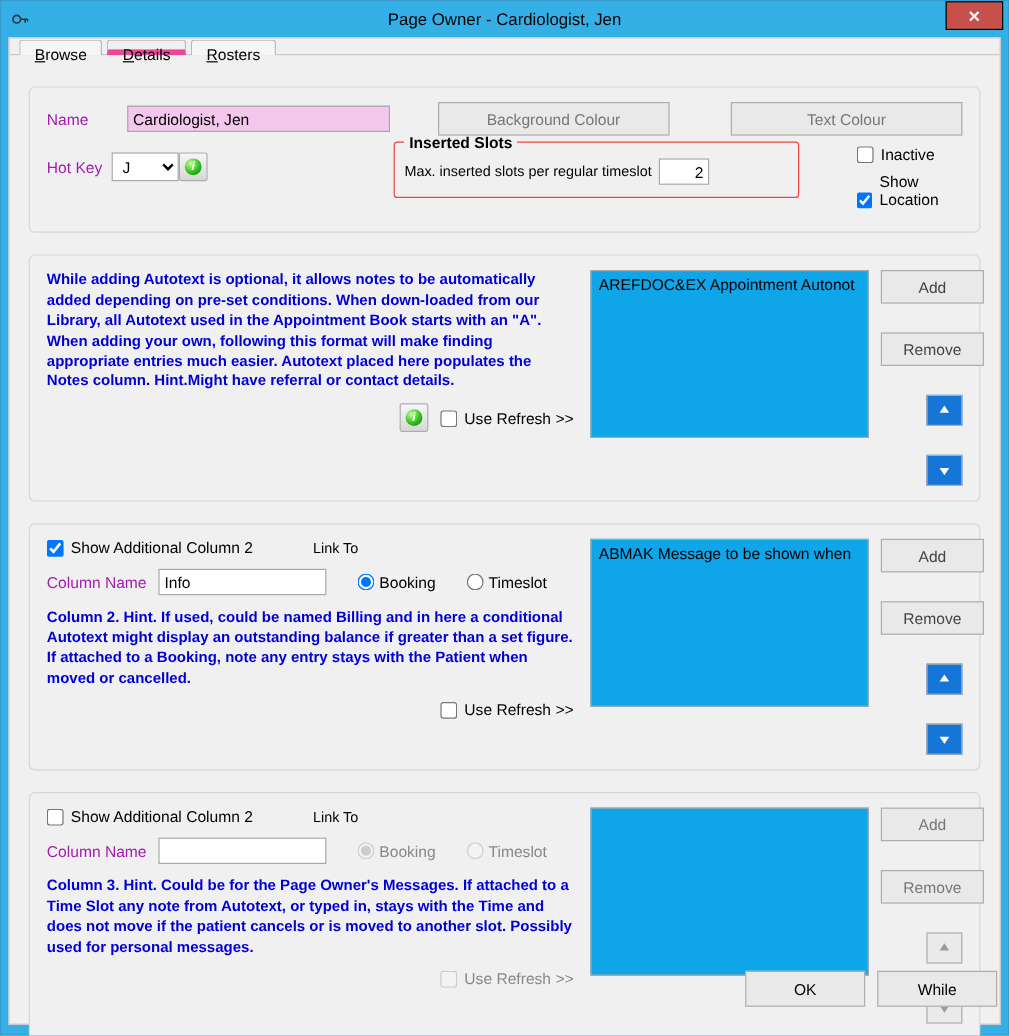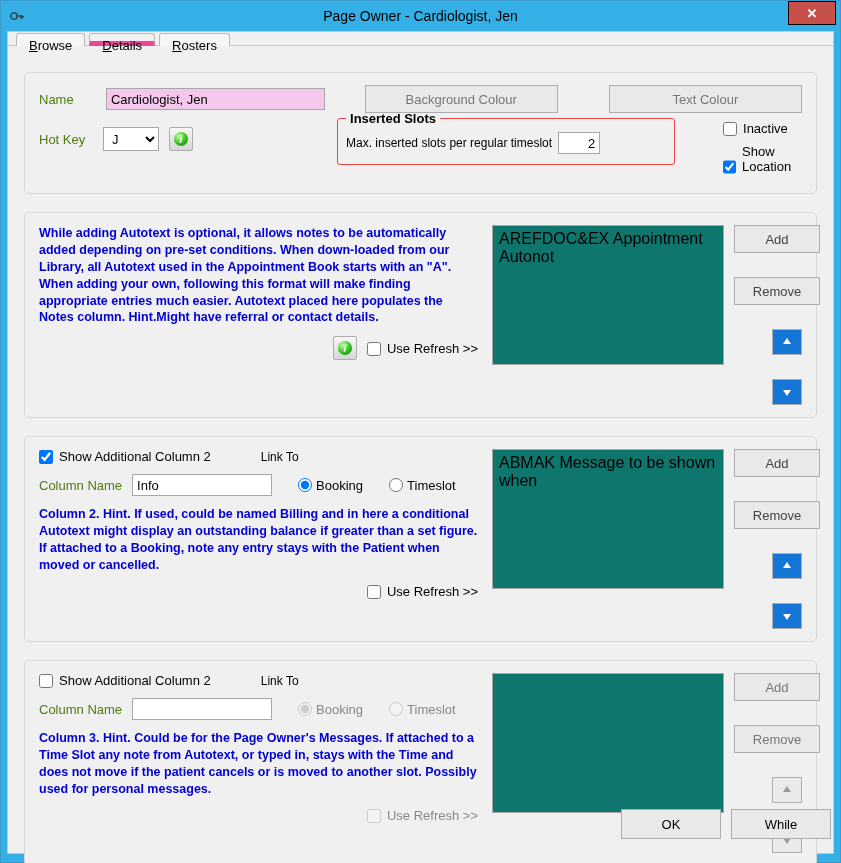--- a/index.html
+++ b/index.html
@@ -9,35 +9,35 @@
   .titlebar .title{position:absolute;left:0;right:0;text-align:center;font-size:14px;color:#000}
   .close-btn{position:absolute;right:4px;top:0;width:46px;height:22px;background:#c8504b;border:1px solid #000;color:#fff;display:flex;align-items:center;justify-content:center;font-weight:bold;font-family:Arial;font-size:13px}
   .client{background:#f0f0f0;margin:0 6px 6px 6px;height:823px;border:1px solid #c9c9c9;box-sizing:border-box;position:relative}
   .tabs{display:flex;padding:0 8px 0 8px;border-bottom:1px solid #c9c9c9;height:14px;box-sizing:border-box}
   .tab{padding:4px 12px 3px 12px;margin-right:4px;border:1px solid #bababa;border-bottom:none;background:#f6f6f6;font-size:13px;position:relative;top:1px;border-top-left-radius:3px;border-top-right-radius:3px;color:#000}
   .tab.active{background:#f0f0f0;border-bottom:5px solid #ec4899}
   .tab .ul{text-decoration:underline}
   .panel-area{position:absolute;left:16px;right:16px;top:40px;bottom:54px}
   .group{border:1px solid #d6d6d6;border-radius:5px;background:#f0f0f0;padding:12px 14px;margin-bottom:18px;position:relative}
   .row{display:flex;align-items:center}
-  label.lbl{font-size:13px;color:#4d7c0f}
+  label.lbl{font-size:13px;color:#a21caf}
   input[type=text].field{border:1px solid #a7a7a7;height:22px;padding:0 4px;font-size:13px;box-sizing:border-box}
   .name-field{background:#f4c8ed;width:232px}
   .btn{background:#e9e9e9;border:1px solid #adadad;height:26px;display:inline-flex;align-items:center;justify-content:center;font-size:13px;color:#444;padding:0 8px;cursor:default}
   .btn.dim{color:#777}
   select.combo{height:24px;border:1px solid #a7a7a7;font-size:13px;padding-left:4px;background:#fff}
   .info-icon{width:22px;height:22px;border:1px solid #adadad;background:linear-gradient(#f7f7f7,#d6d6d6);display:inline-flex;align-items:center;justify-content:center;border-radius:2px}
   .info-icon .ball{width:14px;height:14px;border-radius:50%;background:radial-gradient(circle at 35% 30%, #c7ff9e, #2dbf1b 55%, #147b0a);display:flex;align-items:center;justify-content:center}
   .info-icon .ball::after{content:"i";color:#fff;font-weight:bold;font-size:10px;font-style:italic}
   fieldset.inserted{border:1px solid #ef4444;border-radius:3px;margin:16px;padding:6px 8px 10px 8px}
   fieldset.inserted legend{font-weight:bold;font-size:13px;padding:0 4px}
   .chk{display:flex;align-items:flex-end;gap:6px;font-size:13px}
   .chk input{width:14px;height:14px;margin:0}
   .hint{color:#0000d4;font-weight:bold;font-size:12.5px;line-height:1.35}
-  .listbox{border:1px solid #a7a7a7;background:#0f766e;height:130px;width:218px;padding:4px 6px;font-size:16px;overflow:hidden}
+  .listbox{border:1px solid #a7a7a7;background:#0ea5e9;height:130px;width:218px;padding:4px 6px;font-size:13px;overflow:hidden}
   .sidebtns{display:flex;flex-direction:column;gap:24px;width:68px}
   .sidebtns .btn{width:68px}
   .arrow-btn{width:28px;height:24px;border:1px solid #adadad;display:inline-flex;align-items:center;justify-content:center;background:#eaeaea}
   .arrow-btn.enabled{background:#1676d8;color:#fff}
   .radio{display:flex;align-items:center;gap:4px;font-size:13px;margin-right:16px}
   .radio input{margin:0;width:14px;height:14px}
   .section-cols{display:flex;gap:14px}
   .left-col{flex:1}
   .right-col{display:flex;gap:10px}
   .footer{position:absolute;right:2px;bottom:14px;display:flex;gap:10px}
@@ -73,21 +73,21 @@
         <div class="row" style="gap:16px;align-items:center">
           <label class="lbl" style="width:54px">Name</label>
           <input type="text" class="field name-field" value="Cardiologist, Jen" style="">
           <div style="width:8px"></div>
           <div class="btn dim" style="width:186px">Background Colour</div>
           <div style="width:20px"></div>
           <div class="btn dim" style="width:186px">Text Colour</div>
         </div>
 
         <div class="row" style="margin-top:14px;align-items:flex-start;gap:16px">
-          <div class="row" style="gap:10px;align-items:center">
+          <div class="row" style="align-items:center">
             <label class="lbl" style="width:54px">Hot Key</label>
             <select class="combo" style="width:56px">
               <option>J</option>
             </select>
             <span class="info-icon">
                 <span class="ball"></span>
               </span>
           </div>
 
           <div style="width:128px"></div>

